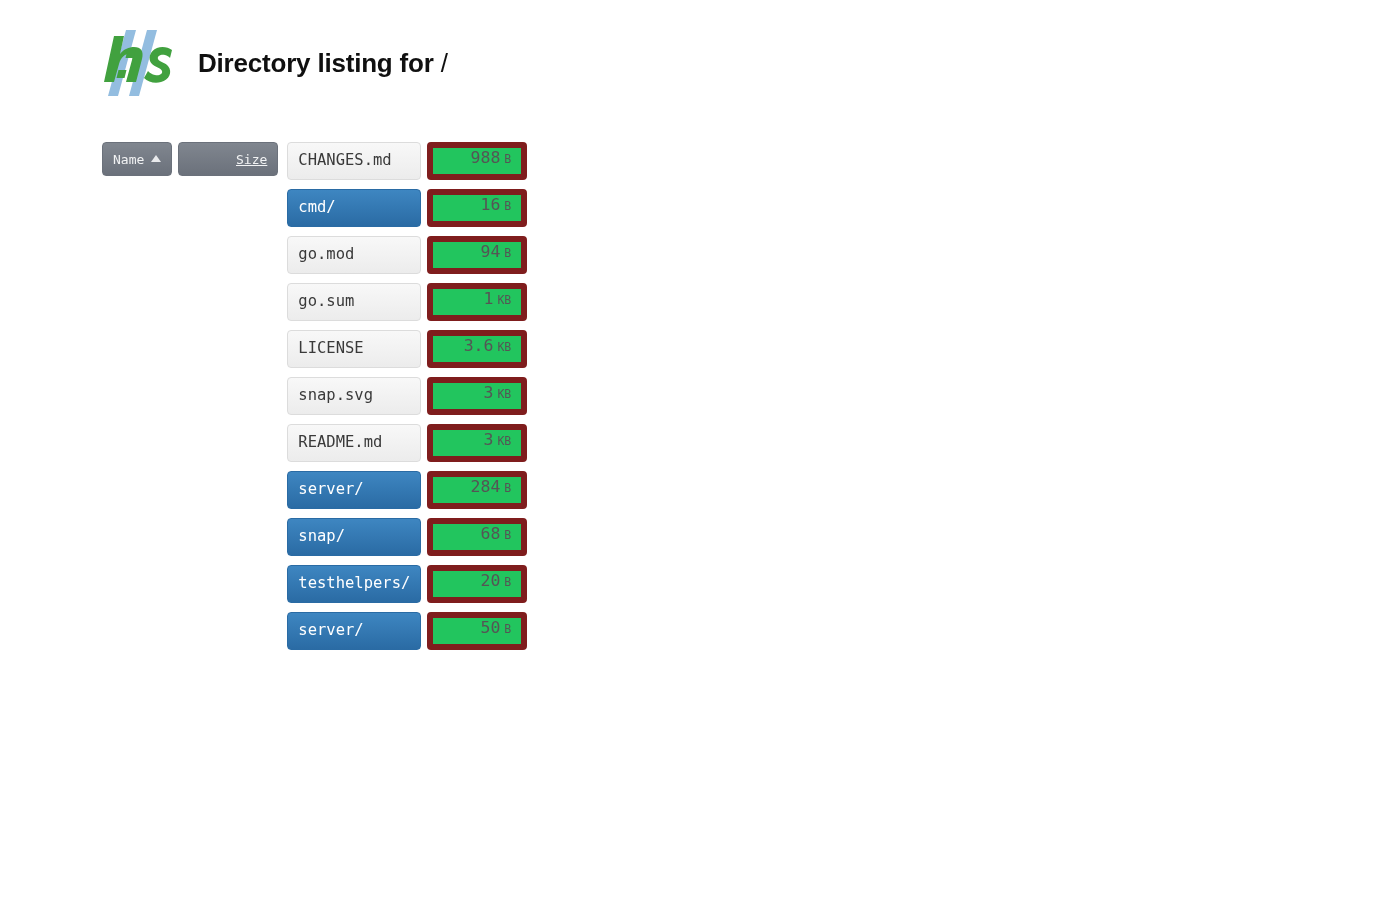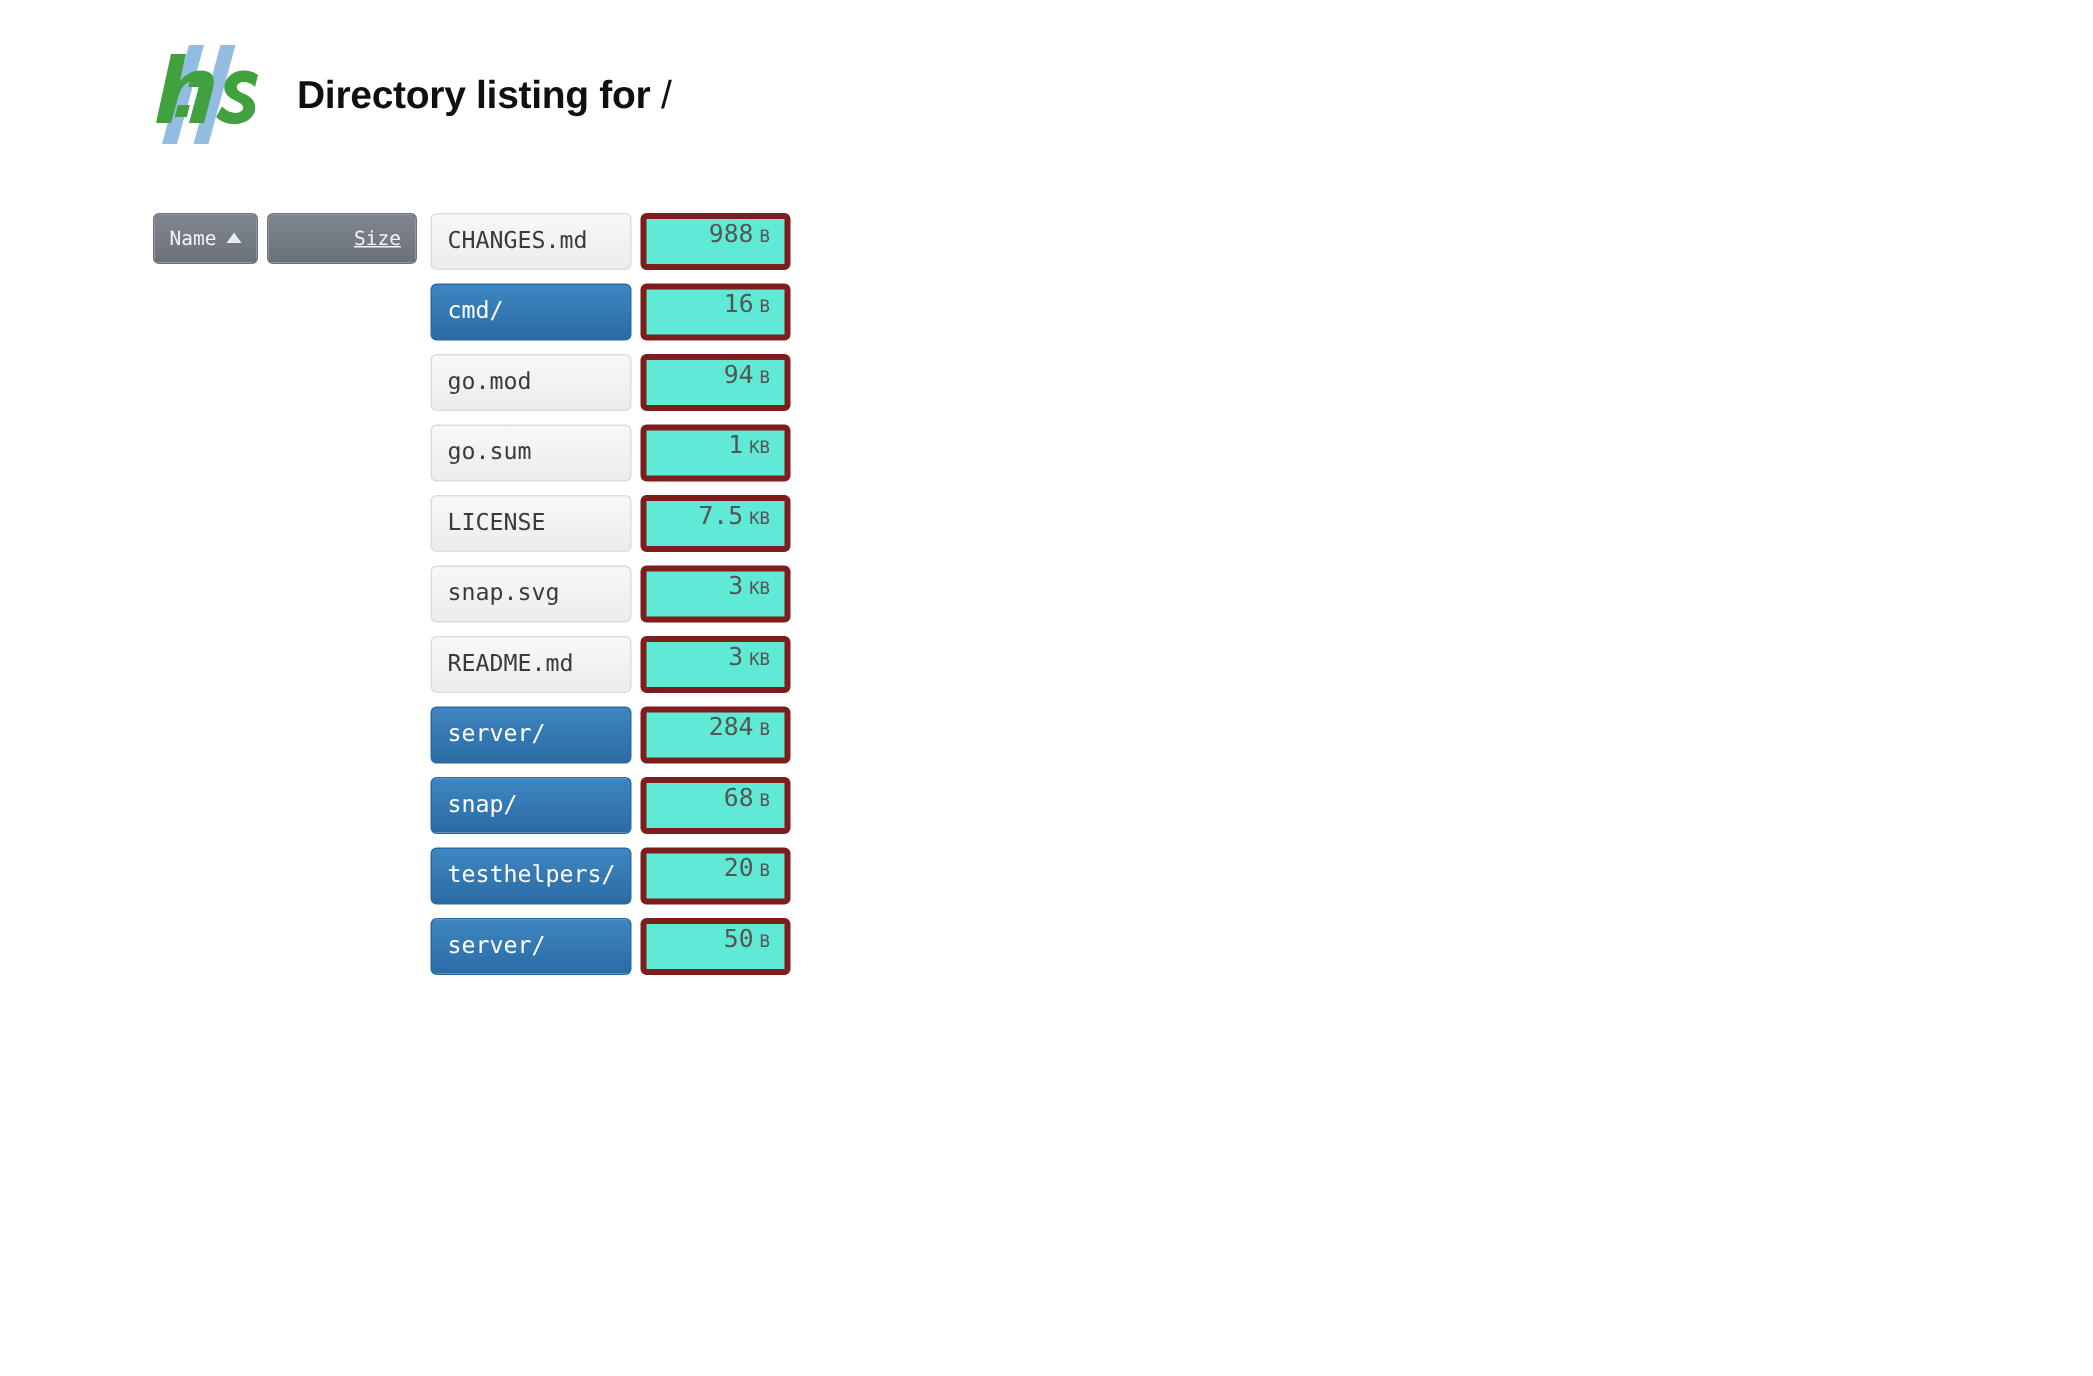--- a/index.html
+++ b/index.html
@@ -129,22 +129,22 @@
 
   
   .cell-name.dir {
     background: linear-gradient(to bottom, #3e86c1 0%, #2a6ba4 100%);
     border: 1px solid #2a6ba4;
     color: #ffffff;
   }
 
   
   .cell-size {
-    background: #5eead4;
-    border: 4px solid #7f1d1d;
+    background: #22c55e;
+    border: 6px solid #7f1d1d;
     color: #555555;
   }
   .size-num { font-size: 16.5px; }
   .size-unit { font-size: 11.5px; margin-left: 4px; }
 
   
   .page-footer {
     margin-top: 44px;
     text-align: center;
     display: flex;
@@ -232,21 +232,21 @@
             <div class="cell-size">
               <span class="size-num">1</span>
               <span class="size-unit">KB</span>
             </div>
           </div>
           <div class="row">
             <a class="cell-name file" style="text-decoration: none;">
               <span>LICENSE</span>
             </a>
             <div class="cell-size">
-              <span class="size-num">7.5</span>
+              <span class="size-num">3.6</span>
               <span class="size-unit">KB</span>
             </div>
           </div>
           <div class="row">
             <a class="cell-name file" style="text-decoration: none;">
               <span>snap.svg</span>
             </a>
             <div class="cell-size">
               <span class="size-num">3</span>
               <span class="size-unit">KB</span>

